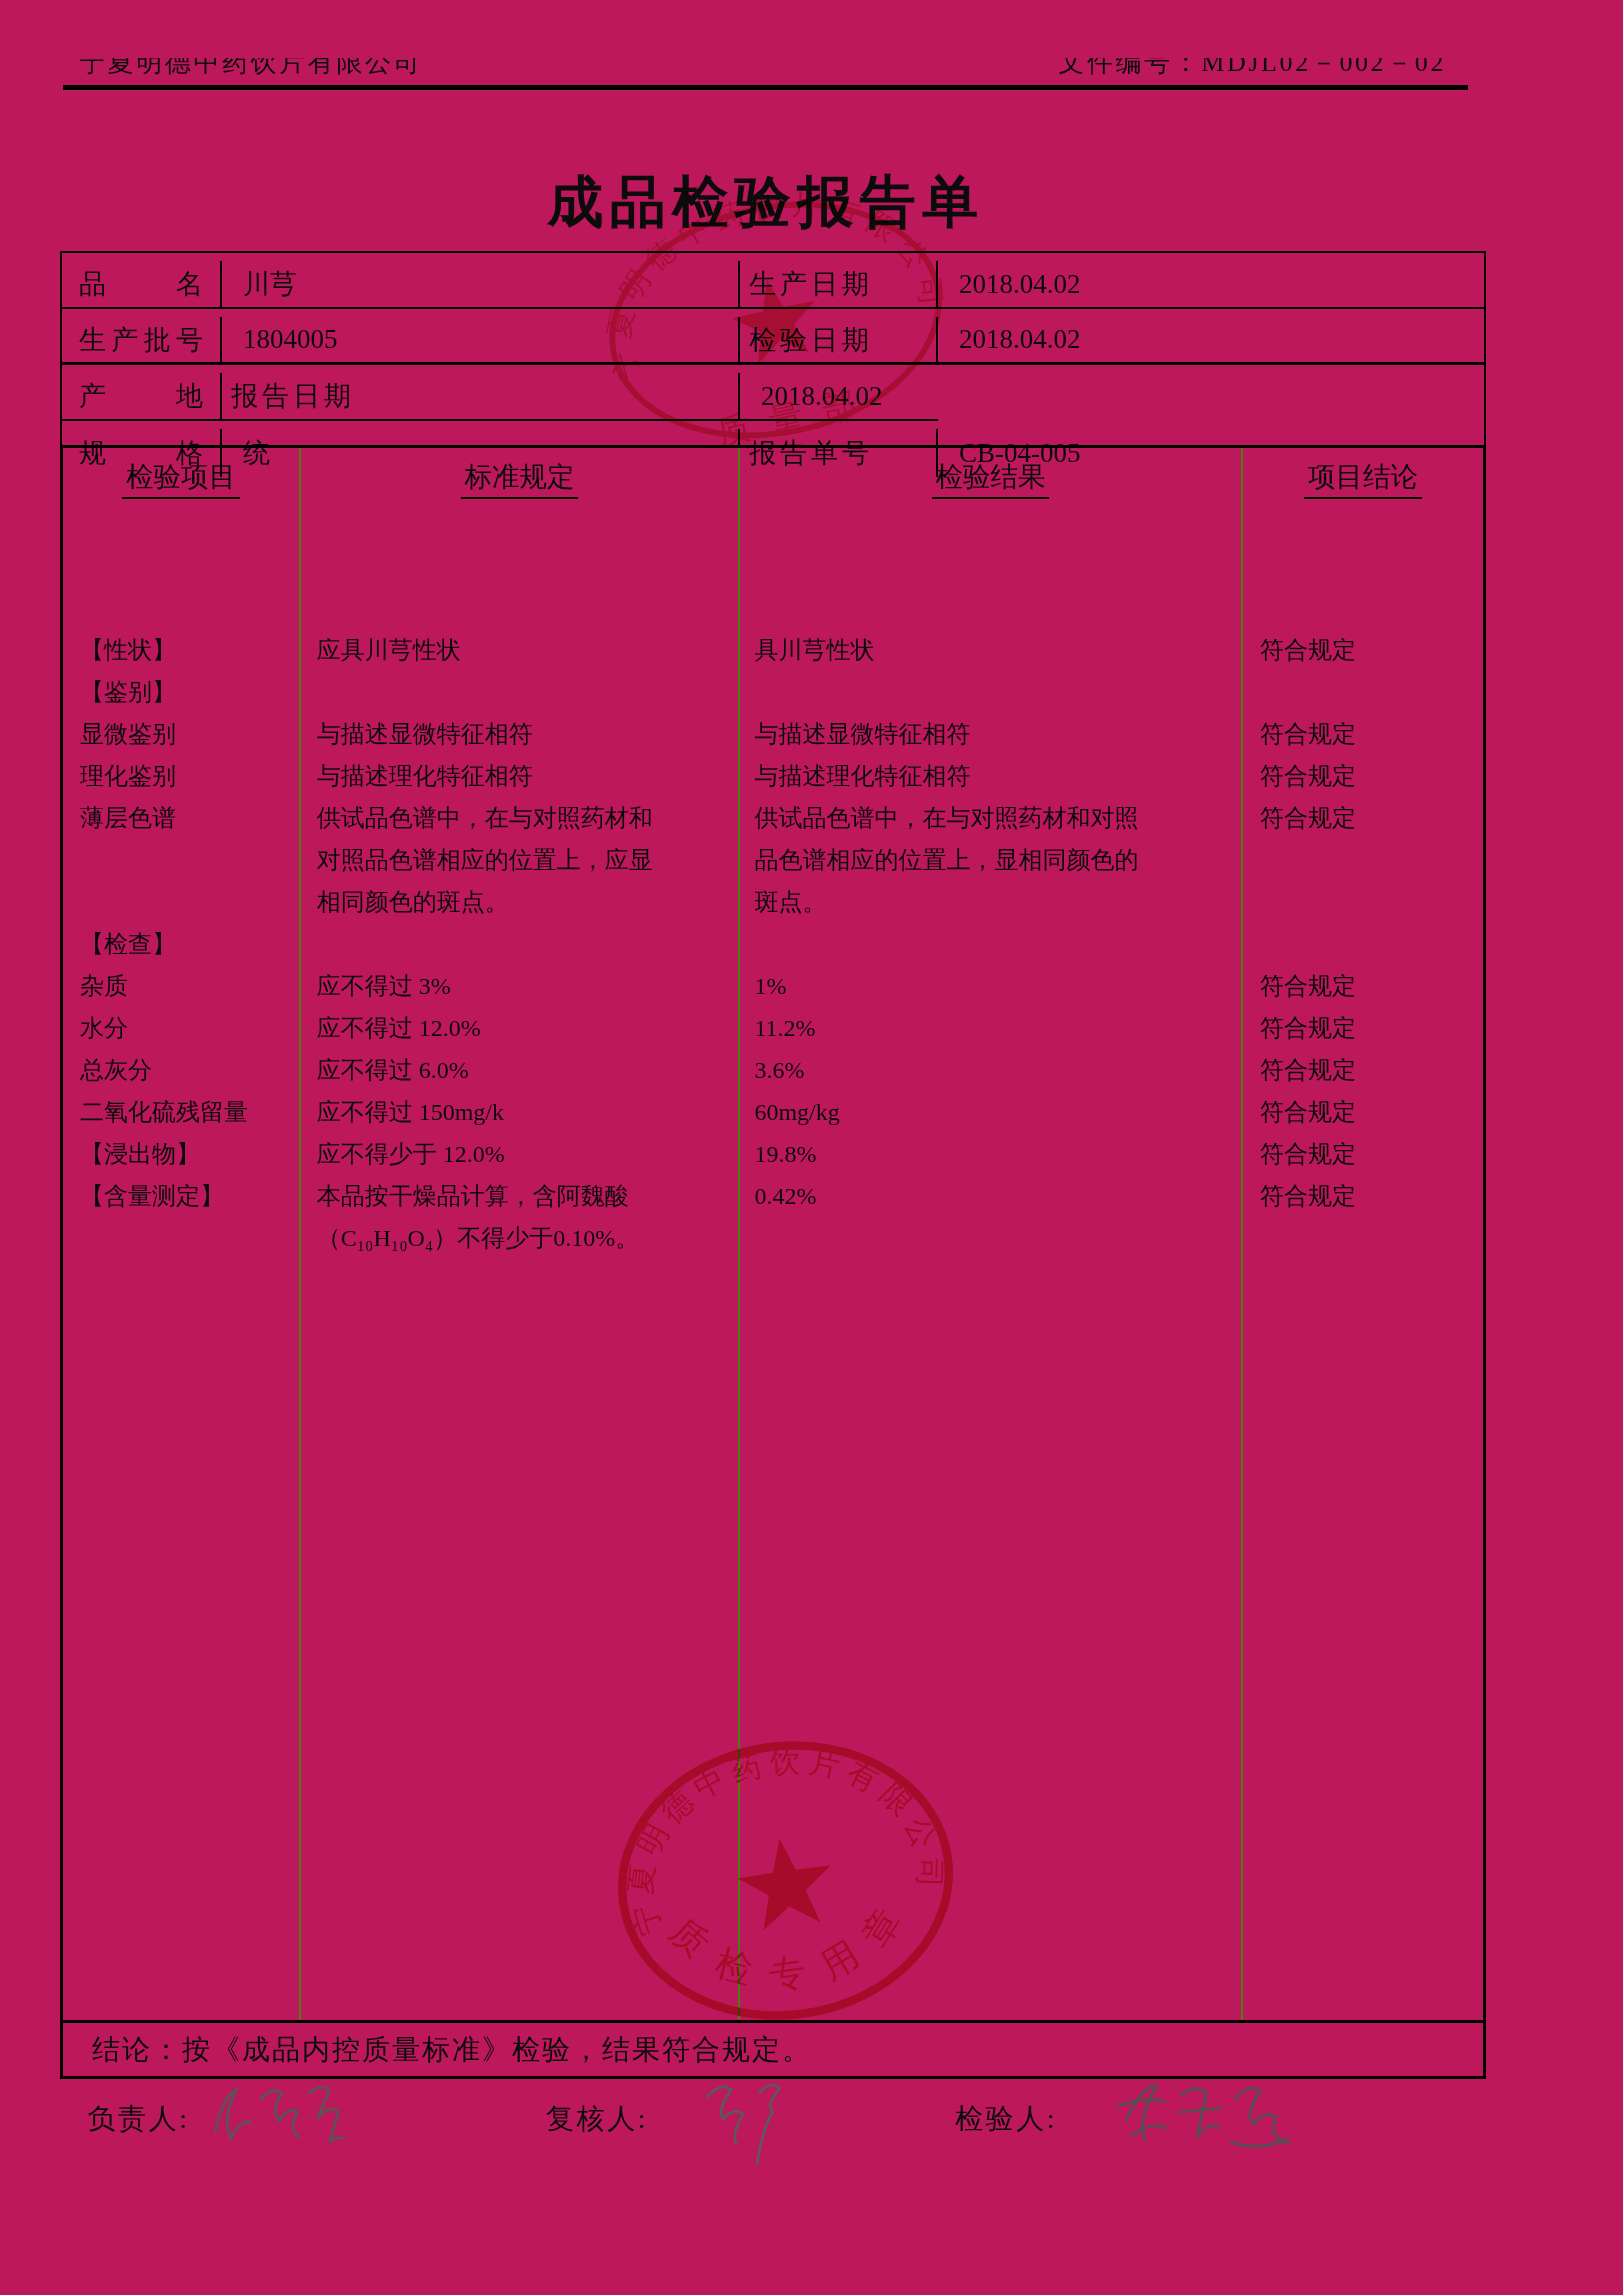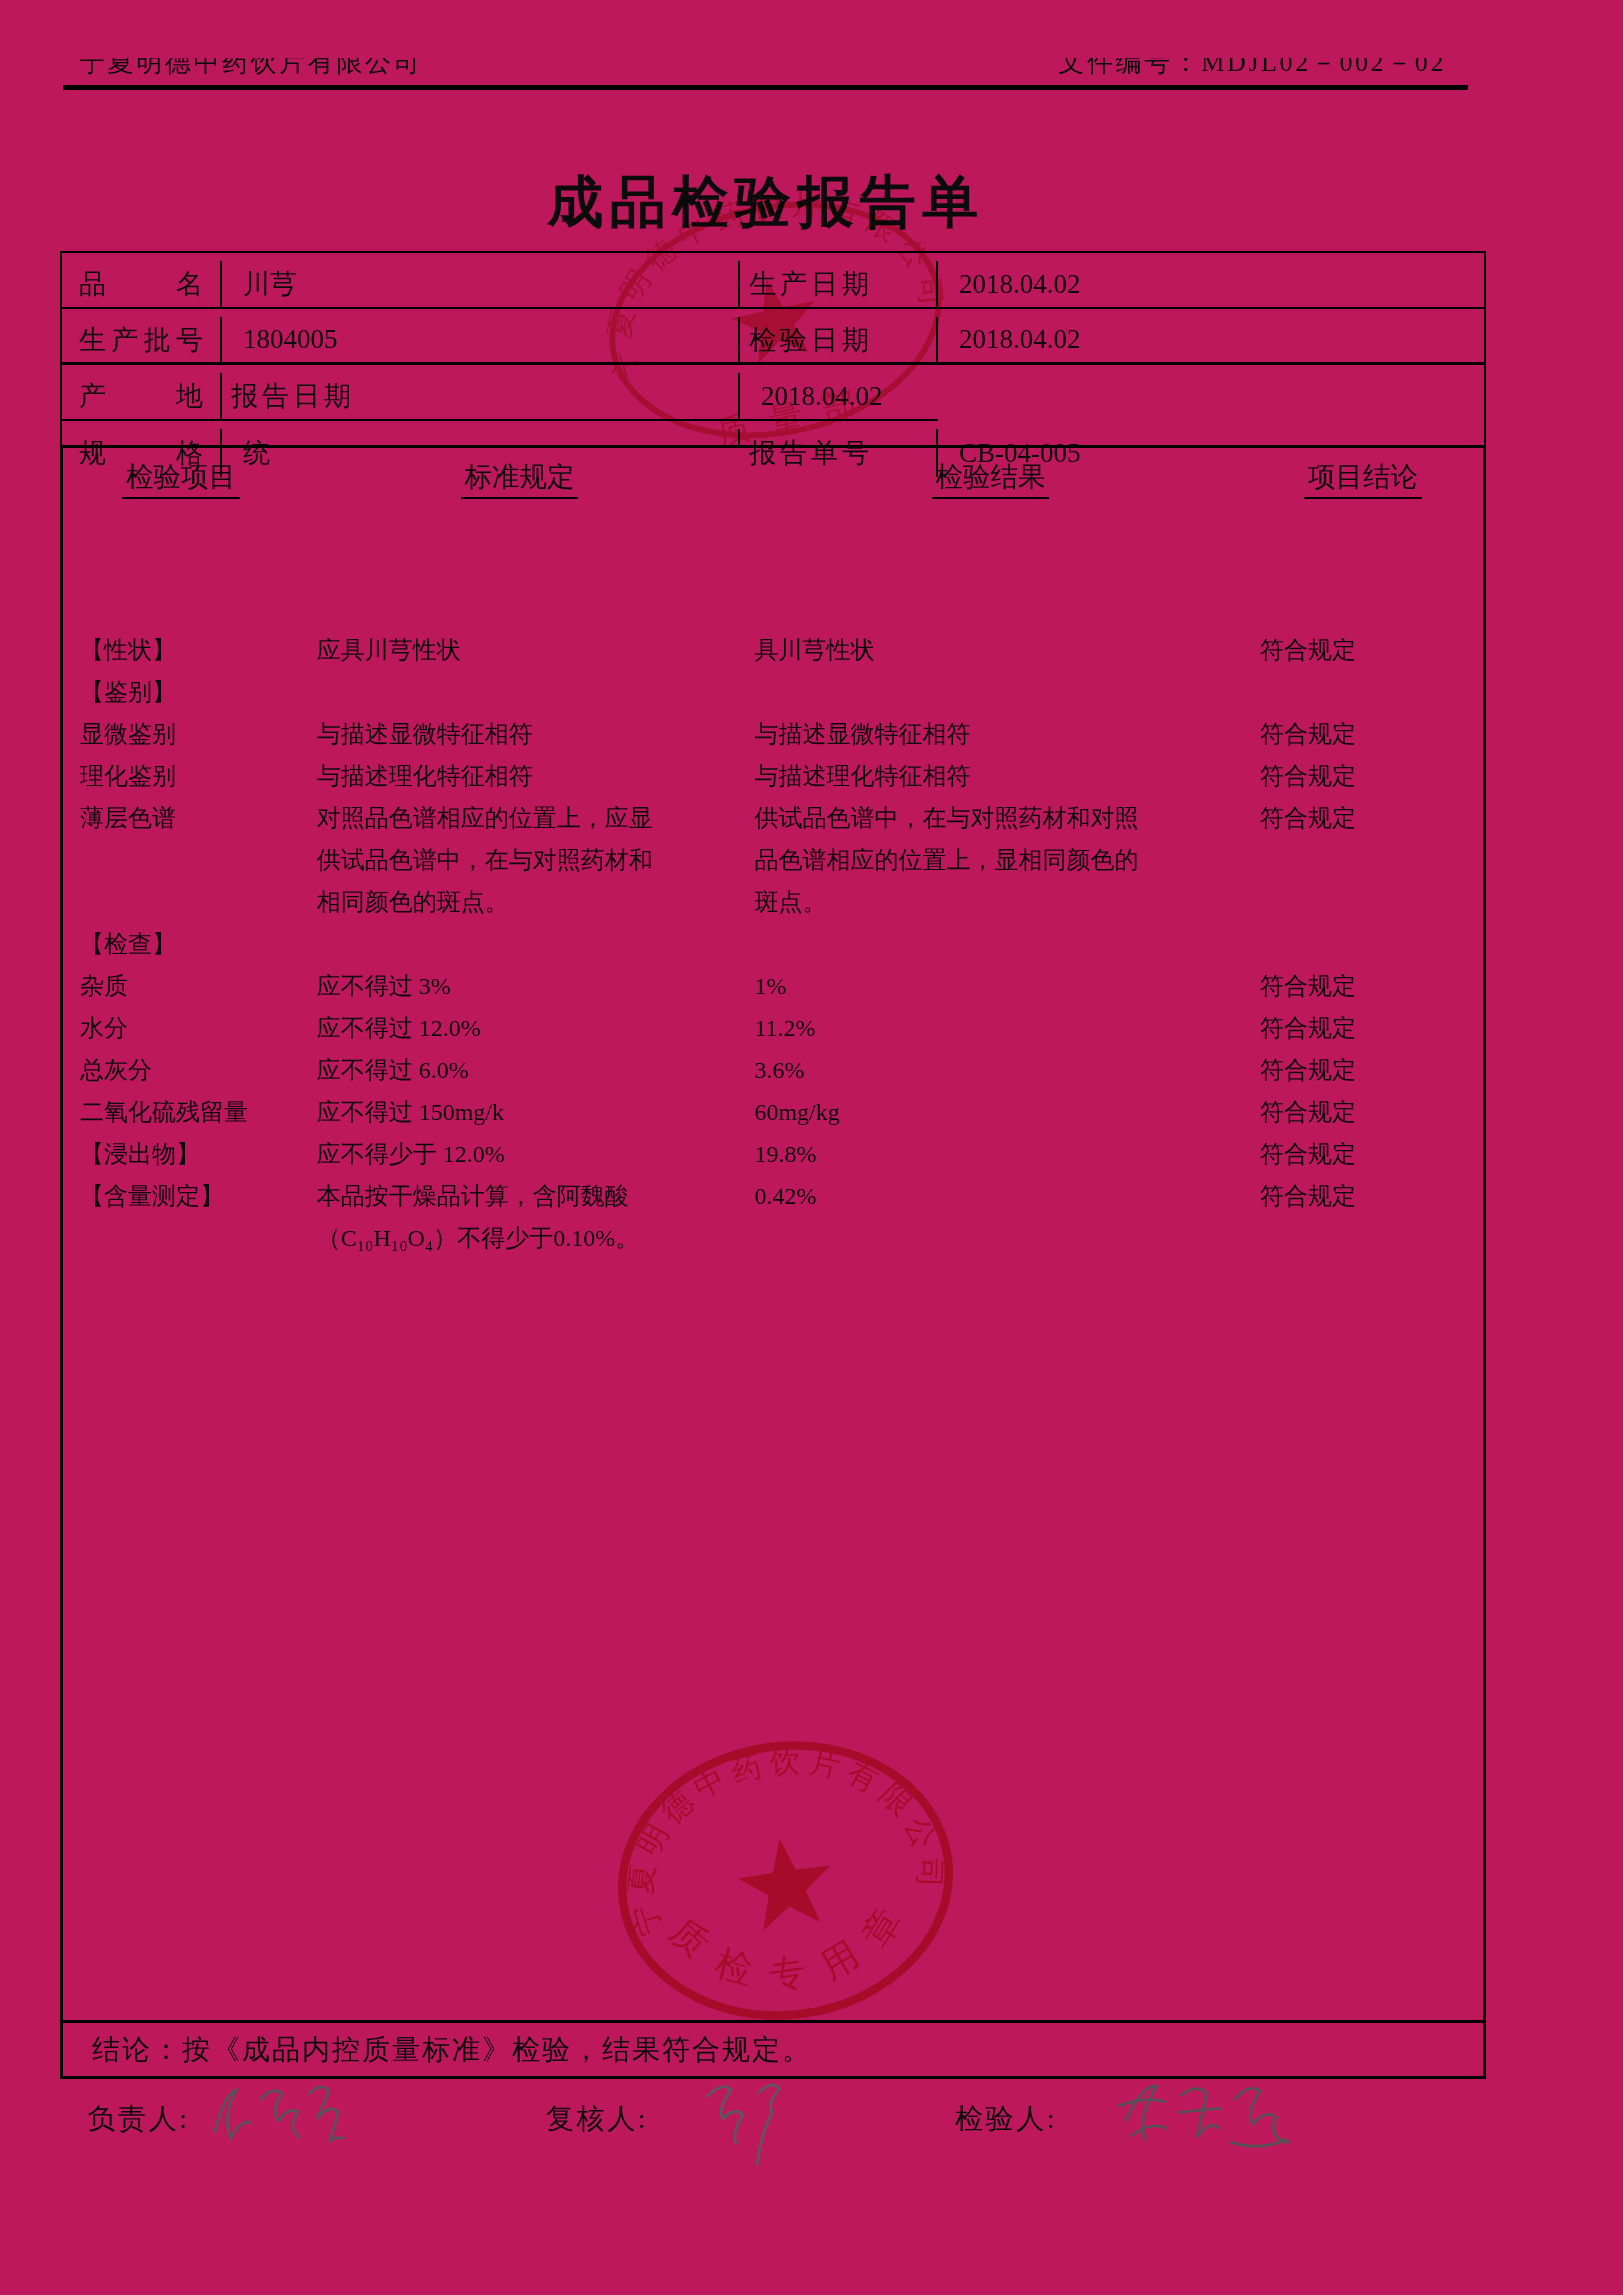--- a/index.html
+++ b/index.html
@@ -43,21 +43,21 @@
   .cell-label span { display:block; width:100%; padding:0 17px; text-align:justify; text-align-last:justify; }
   .cell-value  { padding-left:21px; }
   .cell-label2 { padding-left:9.2px; letter-spacing:3.9px; }
 
   
   .main-table {
     position:absolute; left:60px; top:445px; width:1426px; height:1634px;
     border:3.3px solid #000; display:flex; flex-direction:column;
   }
   .mt-body { flex:1; display:flex; min-height:0; }
-  .mt-col { position:relative; border-right:2px solid #be185d; }
+  .mt-col { position:relative; border-right:2px solid #4d7c0f; }
   .mt-col:last-child { border-right:none; }
   .mt-col-1 { width:238px; } .mt-col-2 { width:439px; } .mt-col-3 { width:503px; } .mt-col-4 { flex:1; }
   .mt-col-header { margin-top:10.5px; text-align:center; font-size:27.5px; }
   .mt-col-header span { border-bottom:2px solid #000; padding:0 3.9px 5.2px 3.9px; }
   .lines { position:absolute; top:181px; left:0; right:0; }
   .tline { height:42px; line-height:42px; font-size:24px; white-space:nowrap; overflow:visible; }
   .mt-col-1 .tline { padding-left:17px; }
   .mt-col-2 .tline { padding-left:15.7px; }
   .mt-col-3 .tline { padding-left:14.4px; }
   .mt-col-4 .tline { padding-left:17px; }
@@ -152,22 +152,22 @@
             <div class="tline">&nbsp;</div>
           </div>
       </div>
       <div class="mt-col mt-col-2">
         <div class="mt-col-header"><span>标准规定</span></div>
         <div class="lines">
             <div class="tline">应具川芎性状</div>
             <div class="tline">&nbsp;</div>
             <div class="tline">与描述显微特征相符</div>
             <div class="tline">与描述理化特征相符</div>
+            <div class="tline">供试品色谱中，在与对照药材和</div>
             <div class="tline">对照品色谱相应的位置上，应显</div>
-            <div class="tline">供试品色谱中，在与对照药材和</div>
             <div class="tline">相同颜色的斑点。</div>
             <div class="tline">&nbsp;</div>
             <div class="tline">应不得过 3%</div>
             <div class="tline">应不得过 12.0%</div>
             <div class="tline">应不得过 6.0%</div>
             <div class="tline">应不得过 150mg/k</div>
             <div class="tline">应不得少于 12.0%</div>
             <div class="tline">本品按干燥品计算，含阿魏酸</div>
             <div class="tline">（C₁₀H₁₀O₄）不得少于0.10%。</div>
           </div>

